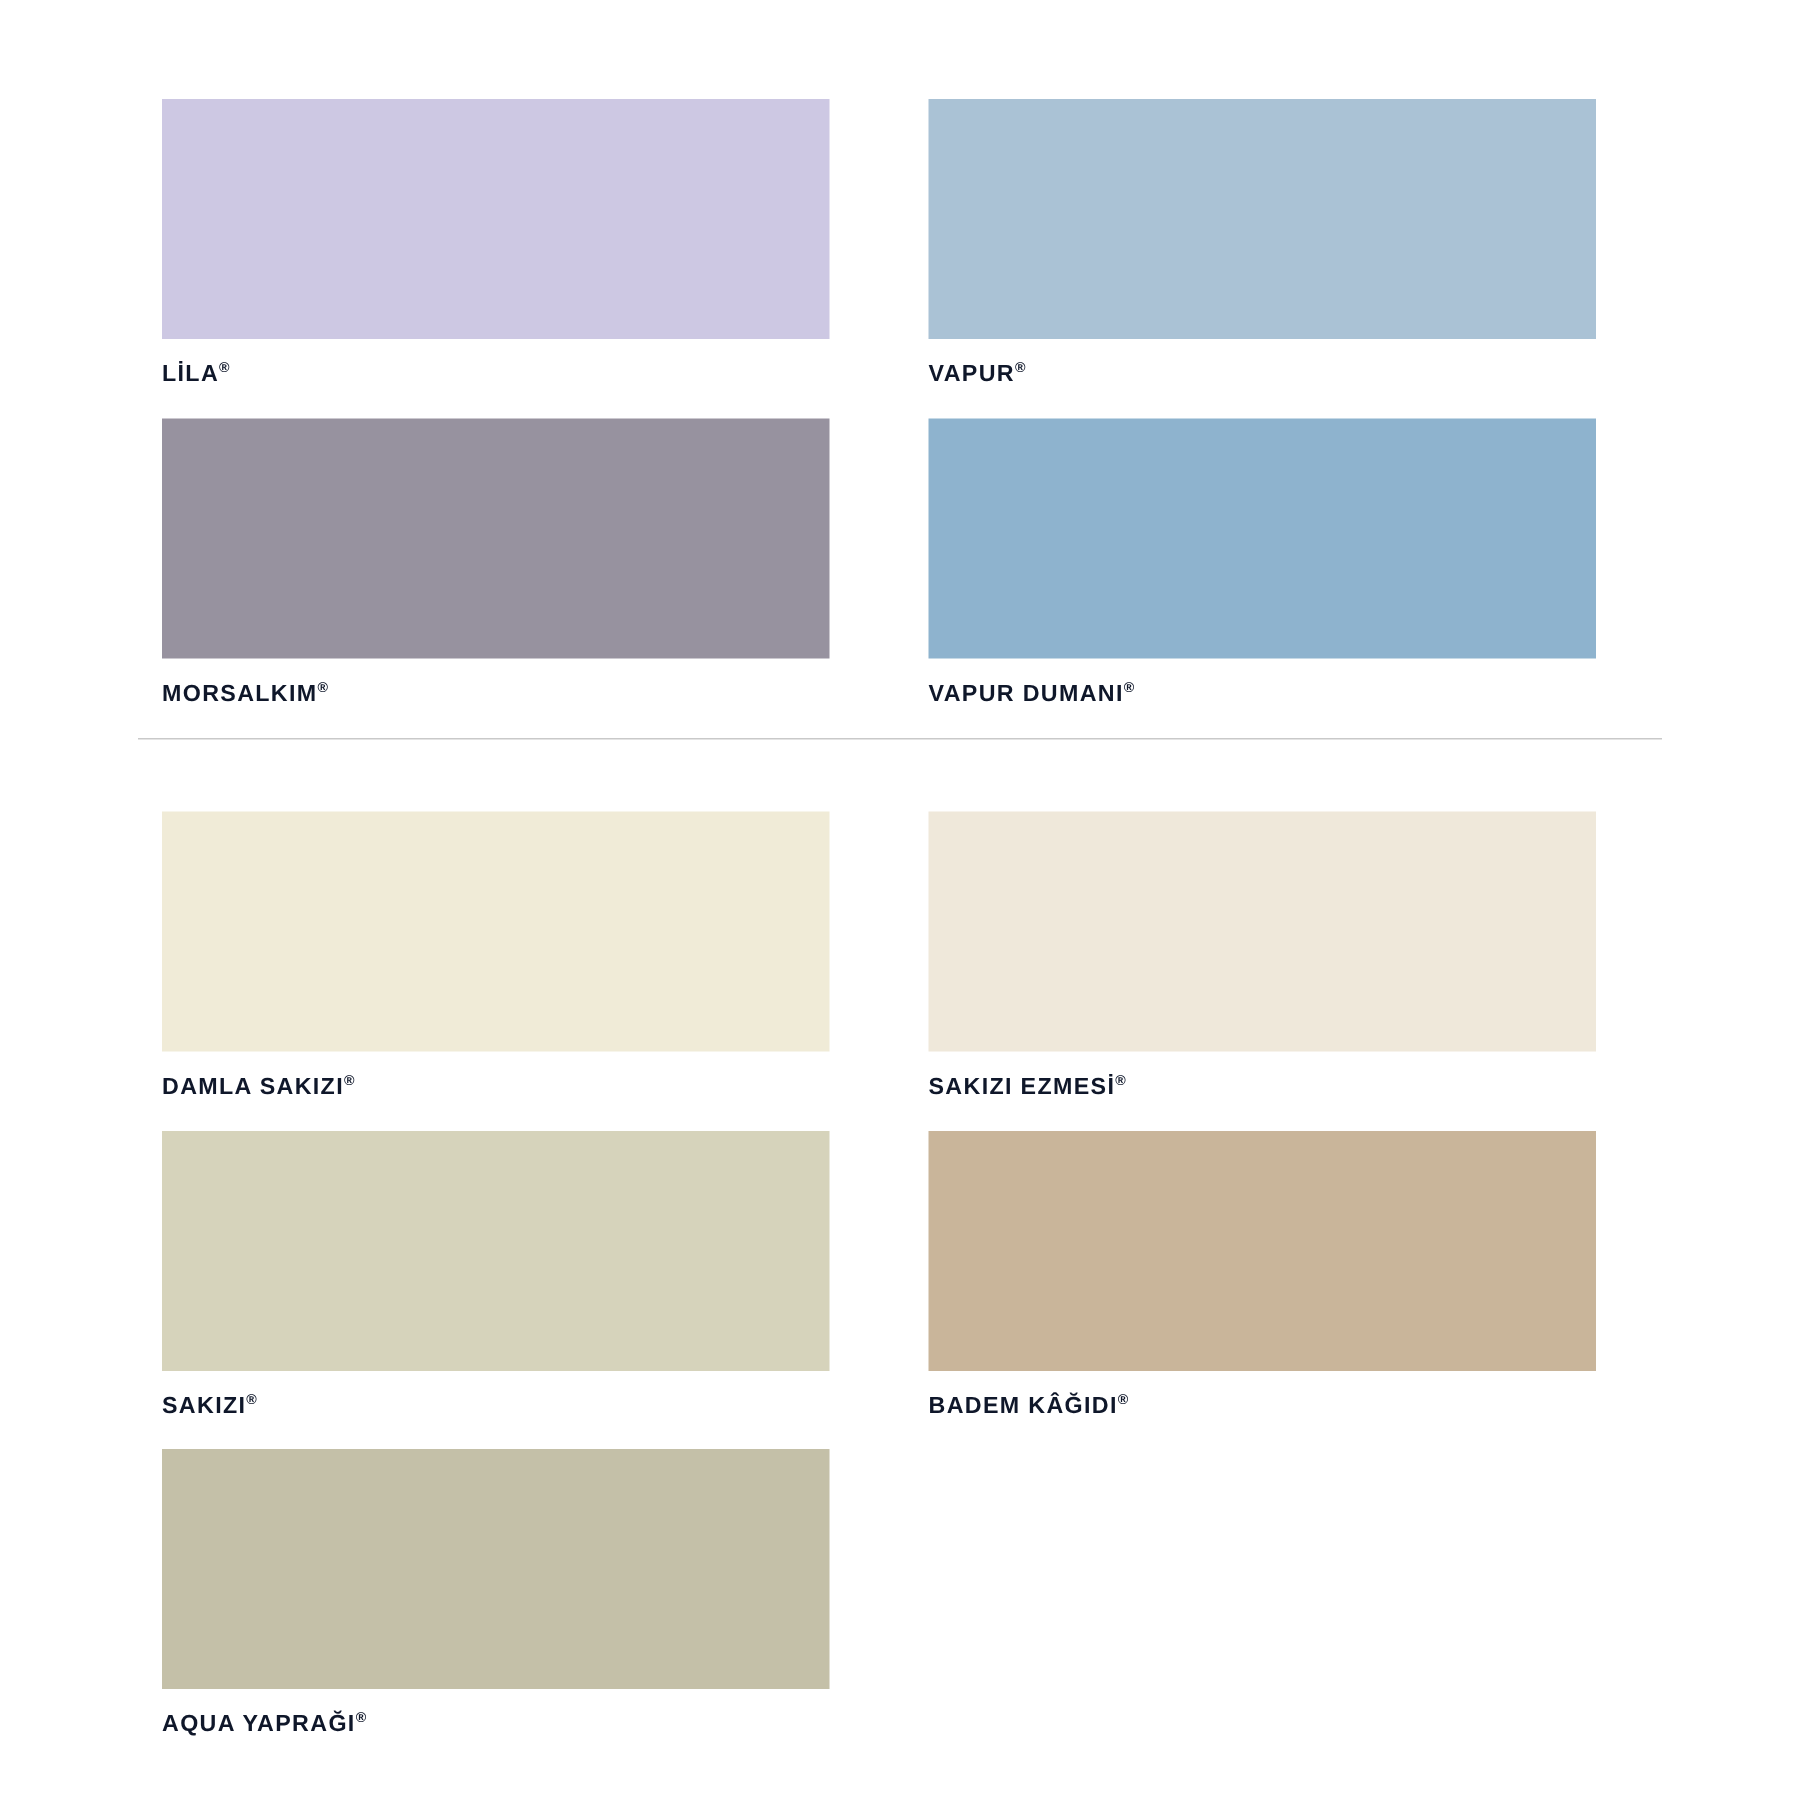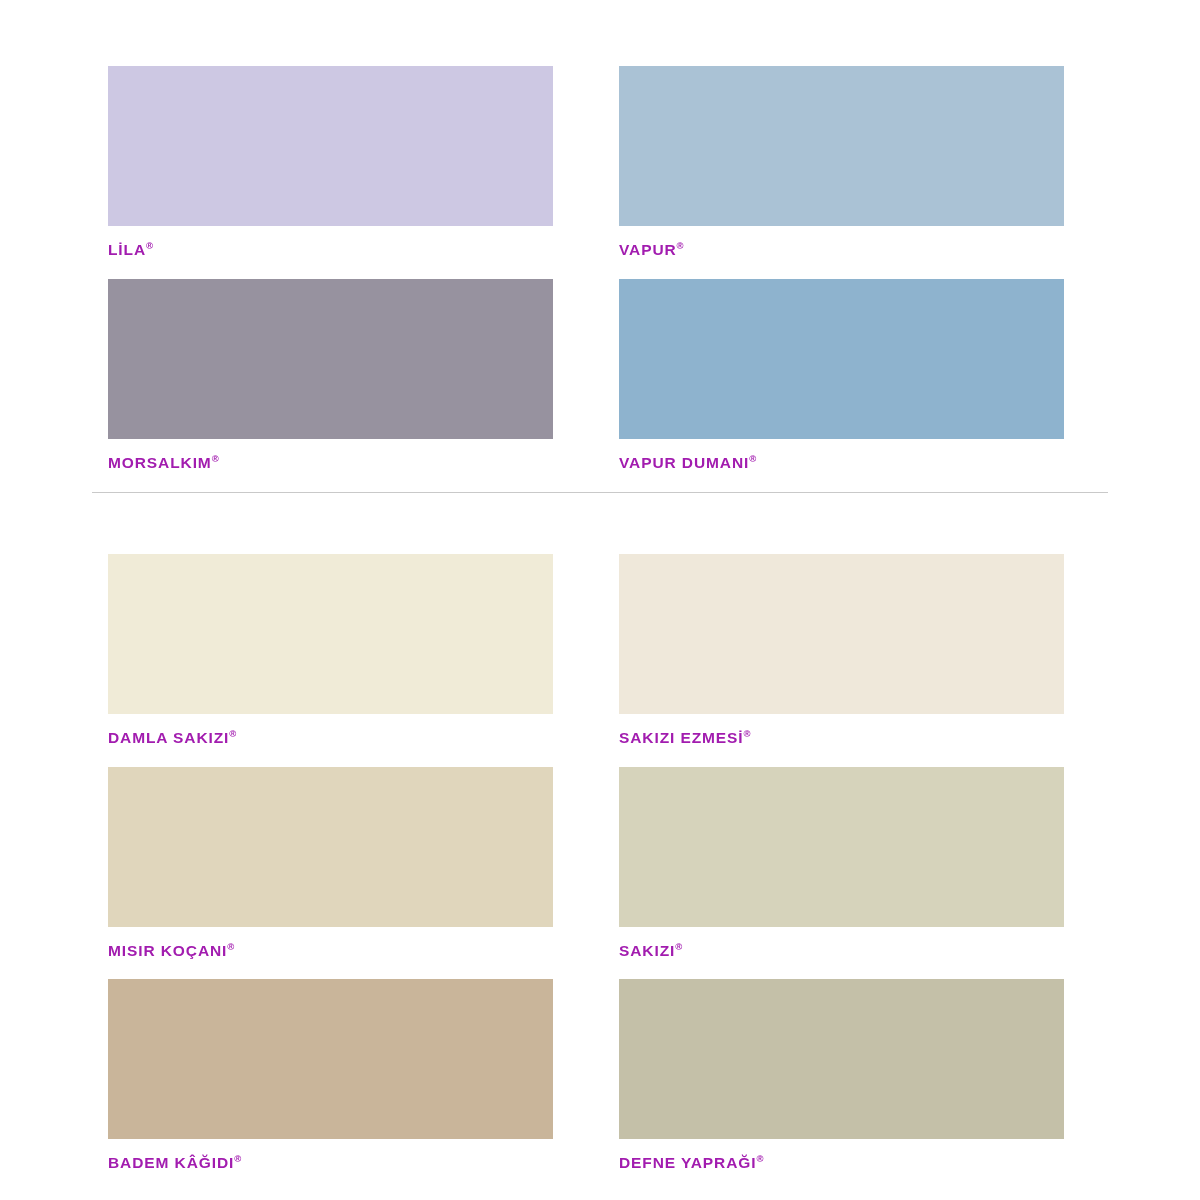--- a/index.html
+++ b/index.html
@@ -22,21 +22,21 @@
     box-sizing: border-box;
   }
 
   
   .section {
     position: absolute;
     left: 108px;
     width: 956px;
   }
   .section-cool  { top: 66px; }
-  .section-warm  { top: 554px; }
+  .section-warm  { top: 541px; }
 
   .grid {
     display: grid;
     grid-template-columns: 445px 445px;
     column-gap: 66px;
     row-gap: 0px;
   }
 
   .swatch-cell {
     margin-bottom: 0;
@@ -45,21 +45,21 @@
   .swatch-chip {
     width: 445px;
     height: 160px;
     display: block;
   }
 
   .swatch-label {
     font-size: 15.5px;
     font-weight: 700;
     letter-spacing: 0.9px;
-    color: #a21caf;
+    color: #0f172a;
     padding-top: 15px;
     padding-bottom: 21px;
     line-height: 1;
     white-space: nowrap;
     font-family: "Liberation Sans", sans-serif;
   }
   .swatch-label .reg {
     font-size: 9.5px;
     vertical-align: super;
     letter-spacing: 0;
@@ -127,44 +127,38 @@
         </div>
       </div>
 
       <div class="swatch-cell">
         <div class="swatch-chip" style="background-color: rgb(239, 232, 218);"></div>
         <div class="swatch-label">
           <span>SAKIZI EZMESİ</span><span class="reg">®</span>
         </div>
       </div>
 
-      <div class="swatch-cell">
-        <div class="swatch-chip" style="background-color: rgb(224, 214, 188);"></div>
-        <div class="swatch-label">
-          <span>MISIR KOÇANI</span><span class="reg">®</span>
-        </div>
-      </div>
 
       <div class="swatch-cell">
         <div class="swatch-chip" style="background-color: rgb(214, 211, 187);"></div>
         <div class="swatch-label">
           <span>SAKIZI</span><span class="reg">®</span>
         </div>
       </div>
 
       <div class="swatch-cell">
         <div class="swatch-chip" style="background-color: rgb(201, 181, 154);"></div>
         <div class="swatch-label">
           <span>BADEM KÂĞIDI</span><span class="reg">®</span>
         </div>
       </div>
 
       <div class="swatch-cell">
         <div class="swatch-chip" style="background-color: rgb(196, 192, 168);"></div>
         <div class="swatch-label">
-          <span>DEFNE YAPRAĞI</span><span class="reg">®</span>
+          <span>AQUA YAPRAĞI</span><span class="reg">®</span>
         </div>
       </div>
 
     </div>
   </div>
 
 </div>
 
 </body></html>

